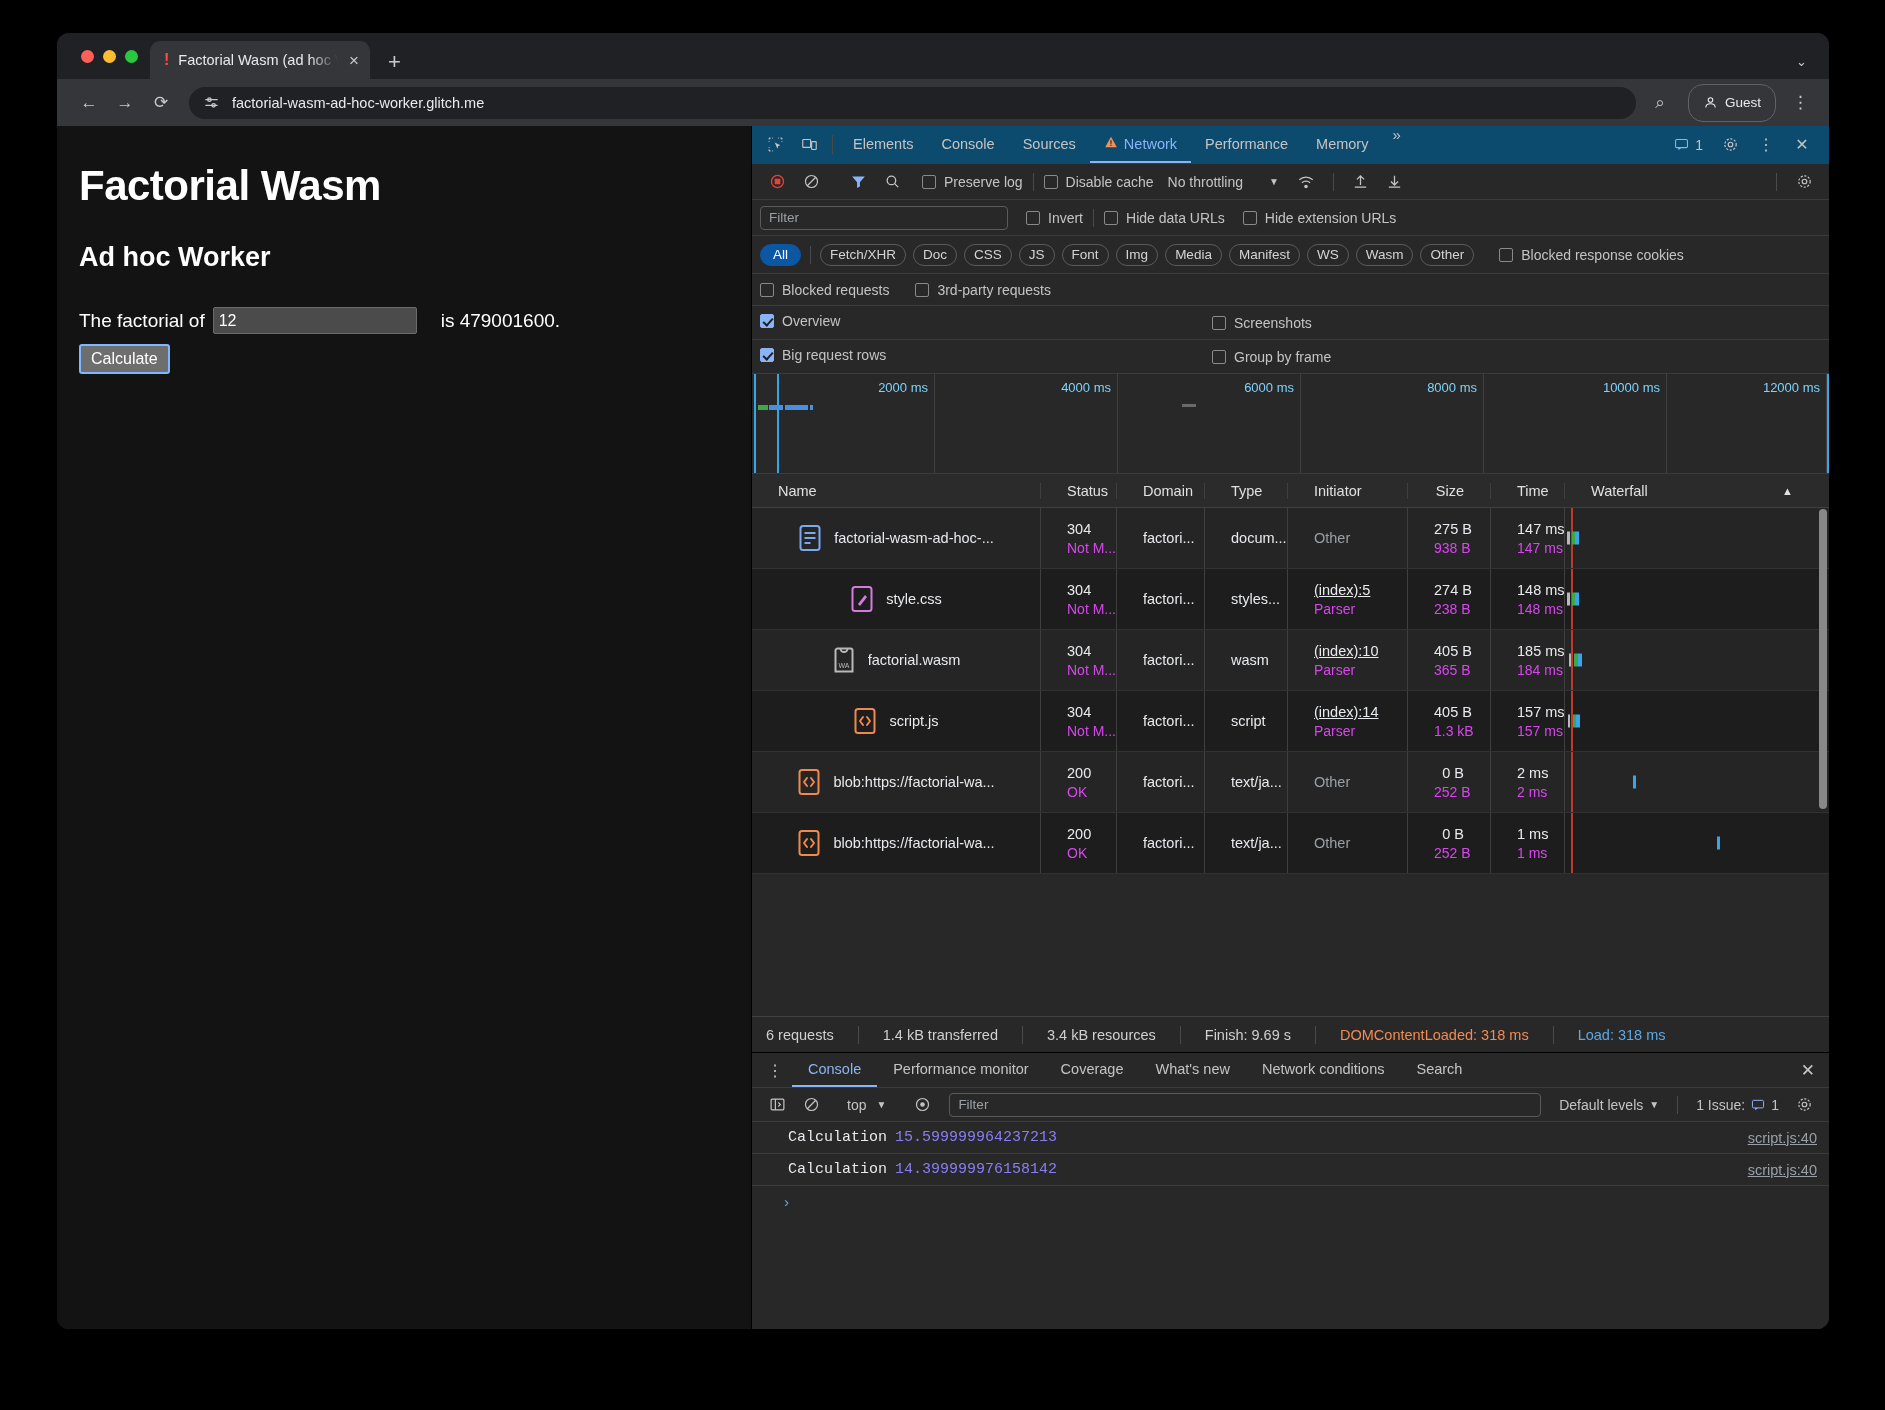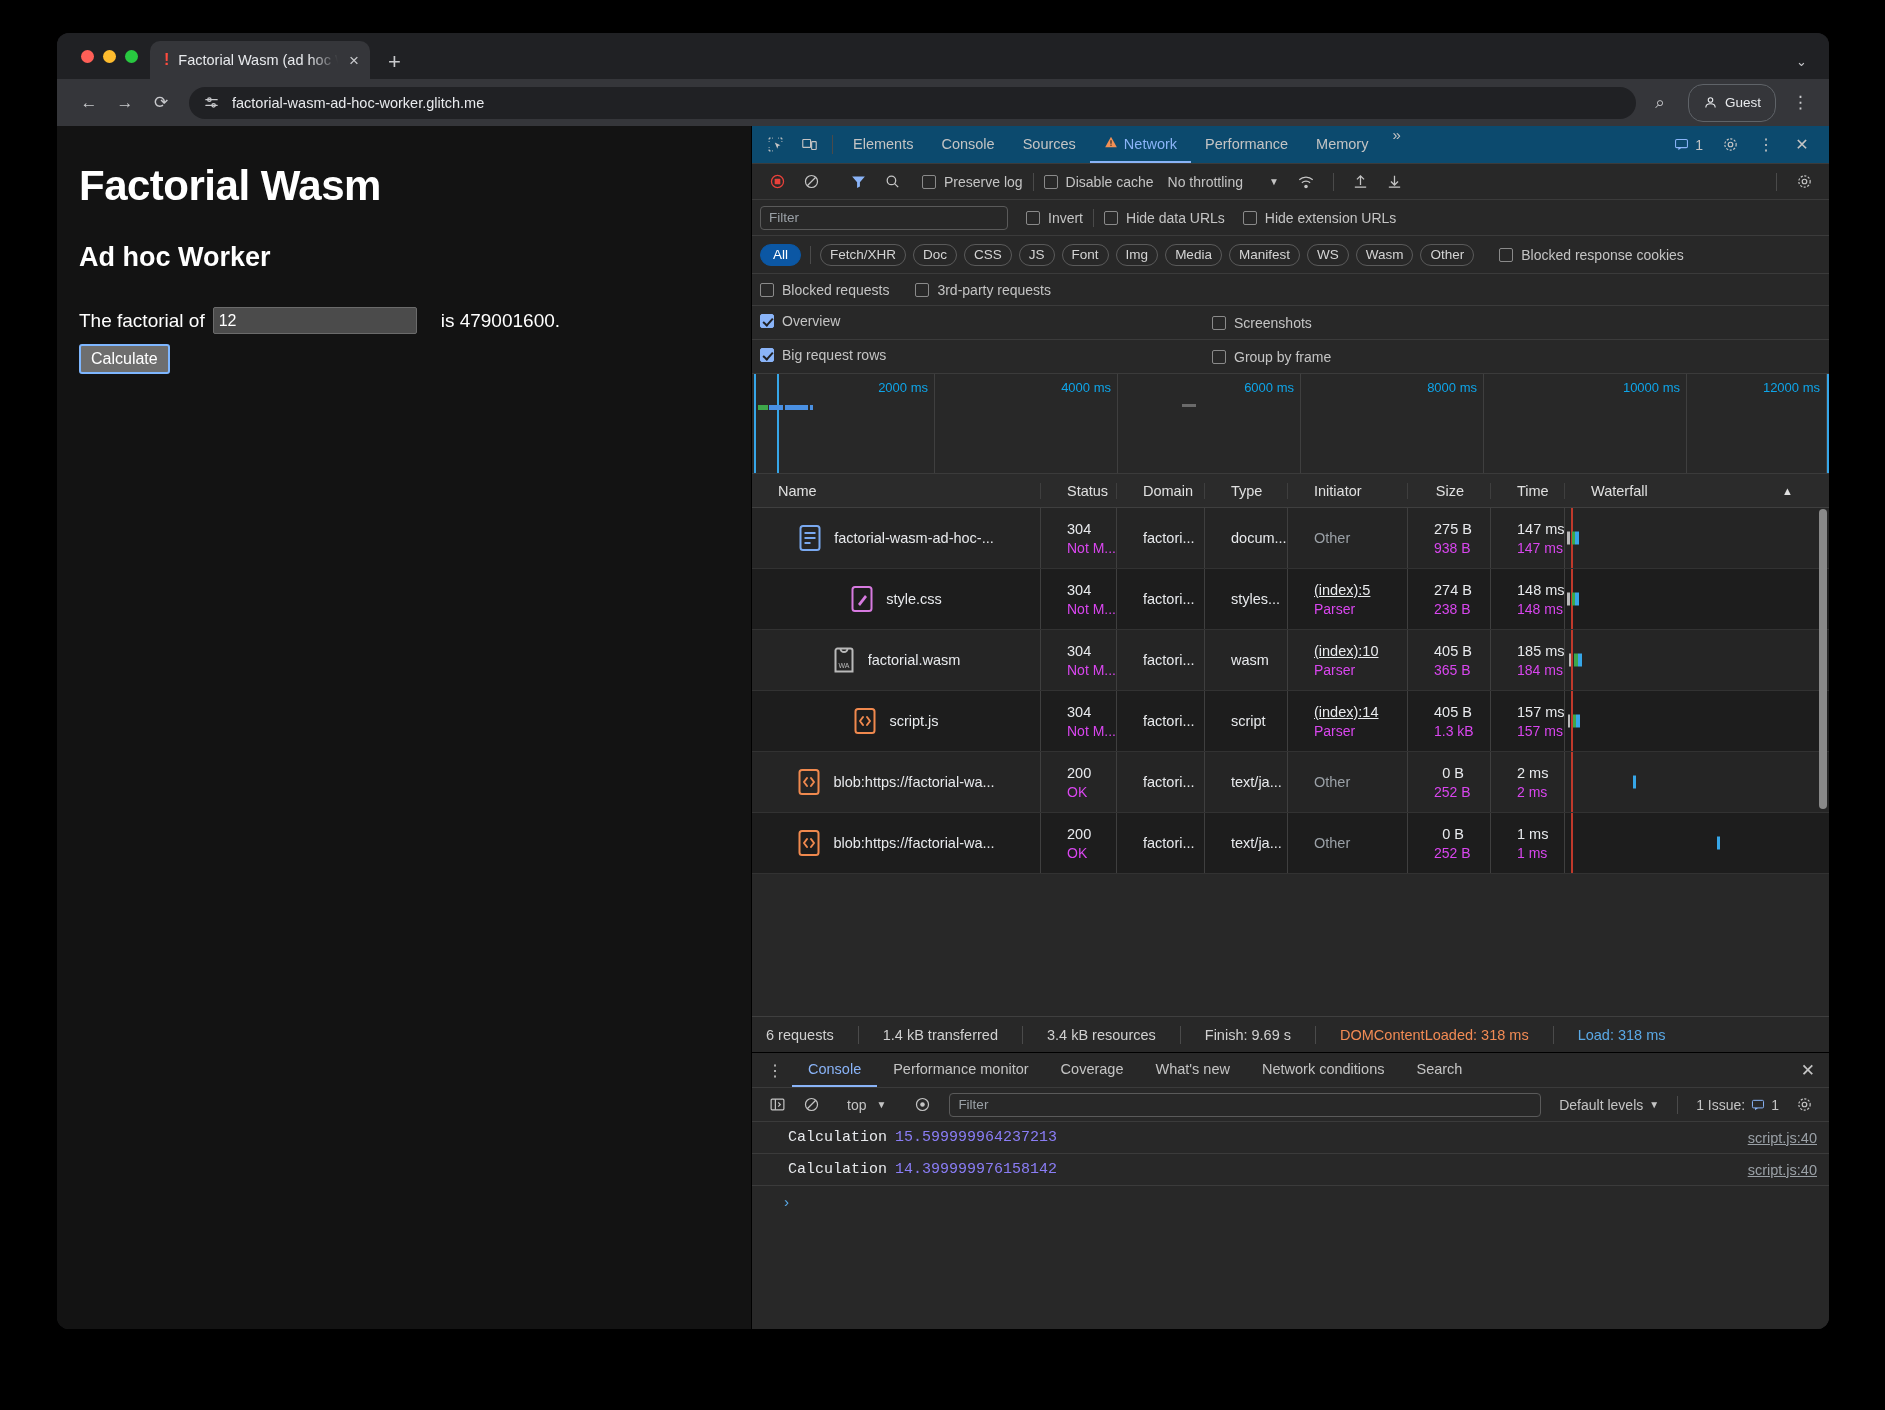--- a/index.html
+++ b/index.html
@@ -144,21 +144,21 @@
   .opts-row { height: 32px; display:flex; align-items:center; padding: 0 8px; gap: 26px; border-bottom: 1px solid #3b3b3b; }
   .opts-grid {
     display:flex; align-items:center; padding: 0 8px; height: 34px;
     border-bottom: 1px solid #3b3b3b; gap: 0;
   }
   .opts-grid .left { width: 452px; }
 
   
   .overview { height: 100px; background: #282828; position: relative; border-bottom: 1px solid #3b3b3b; overflow:hidden; }
   .ov-tick { position:absolute; top:0; bottom:0; border-right: 1px solid #3f3f3f; }
-  .ov-tick span { position:absolute; right:6px; top:6px; color:#0ea5e9; font-size:13px; }
+  .ov-tick span { position:absolute; right:6px; top:6px; color:#7dd3fc; font-size:13px; }
   .ov-line { position:absolute; top:0; bottom:0; width:2px; background:#36a6e8; }
   .ov-bar { position:absolute; height:5px; }
   .ov-dash { position:absolute; width:14px; height:3px; background:#6a6a6a; top:30px; }
 
   
   .net-table { flex: 1; display:flex; flex-direction:column; overflow:hidden; background:#282828; position: relative; }
   .thead {
     display:flex; height: 34px; align-items:center; background:#2b2b2b;
     border-bottom: 1px solid #3f3f3f; color:#e0e0e0; font-size:14.5px;
   }
@@ -499,21 +499,21 @@
             </div>
           <div class="ov-tick" style="left:183px;width:183px">
               <span>4000 ms</span>
             </div>
           <div class="ov-tick" style="left:366px;width:183px">
               <span>6000 ms</span>
             </div>
           <div class="ov-tick" style="left:549px;width:183px">
               <span>8000 ms</span>
             </div>
-          <div class="ov-tick" style="left:752px;width:183px">
+          <div class="ov-tick" style="left:732px;width:183px">
               <span>10000 ms</span>
             </div>
           <div class="ov-tick" style="left:915px;width:160px">
               <span>12000 ms</span>
             </div>
           <div class="ov-line" style="left:2px"></div>
           <div class="ov-line" style="left:25px"></div>
           <div class="ov-bar" style="left:6px; top:31px; width:10px; background:#3ea74a;"></div>
           <div class="ov-bar" style="left:17px; top:31px; width:14px; background:#4a90e2;"></div>
           <div class="ov-bar" style="left:33px; top:31px; width:23px; background:#4a90e2;"></div>

